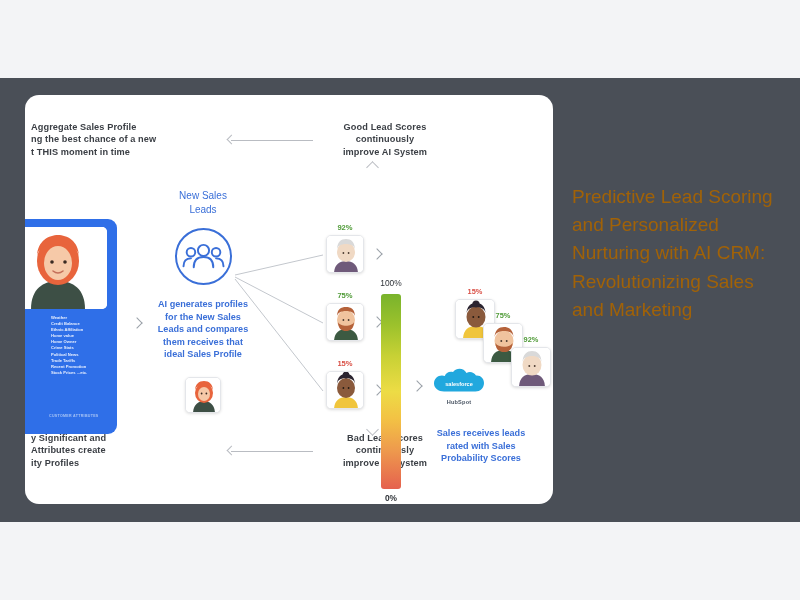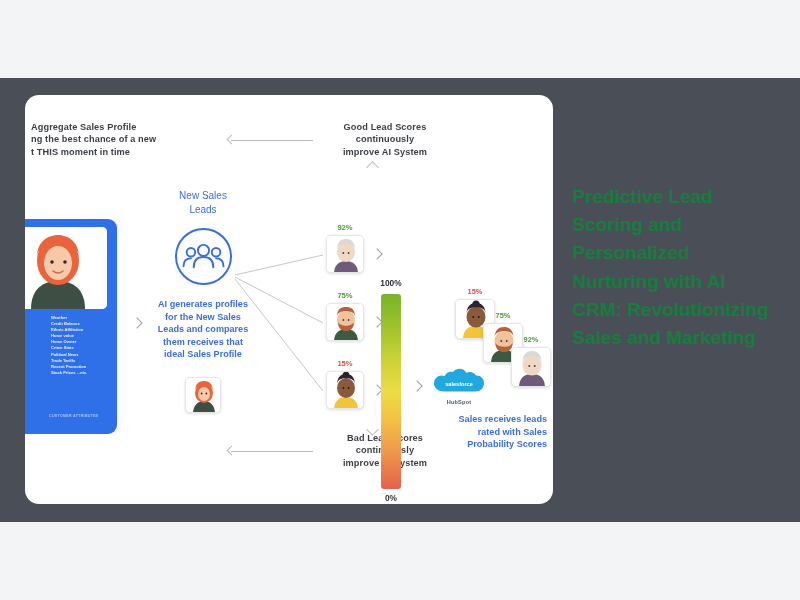--- a/index.html
+++ b/index.html
@@ -116,21 +116,21 @@
   
   #grad-bar {
     position: absolute; left: 396px; top: 199px; width: 20px; height: 195px;
     border-radius: 3px;
     background: linear-gradient(to bottom,
       #79b32c 0%, #9cc22c 16%, #c8d135 32%, #eddc45 50%,
       #f3c244 64%, #ee9a4d 80%, #e5614e 100%);
   }
   #grad-top {
     position: absolute; left: 382px; top: 183px; width: 48px; text-align: center;
-    font-size: 8.4px; font-weight: bold; color: #2f3338;
+    font-size: 8.4px; font-weight: normal; color: #2f3338;
   }
   #grad-bot {
     position: absolute; left: 382px; top: 398px; width: 48px; text-align: center;
     font-size: 8.4px; font-weight: bold; color: #2f3338;
   }
 
   
   .crm-card {
     position: absolute; width: 40px; height: 40px; background: #fff;
     border: 1px solid #e4e6ea; border-radius: 5px;
@@ -139,28 +139,28 @@
   .crm-pct {
     position: absolute; font-size: 7.4px; font-weight: bold; width: 34px;
     text-align: center;
   }
   #sf-logo { position: absolute; left: 448px; top: 272px; width: 52px; height: 32px; }
   #hs-logo {
     position: absolute; left: 446px; top: 304px; width: 56px; text-align: center;
     font-size: 5.6px; font-weight: bold; color: #4a5563; letter-spacing: .2px;
   }
   #crm-desc {
-    position: absolute; left: 430px; top: 318px; width: 132px; text-align: right;
+    position: absolute; left: 430px; top: 332px; width: 132px; text-align: center;
     font-size: 9.1px; font-weight: bold; color: #3a6fd8; line-height: 12.6px;
   }
 
   
   #headline {
     position: absolute; left: 572px; top: 183px; width: 206px;
-    font-size: 19px; font-weight: bold; color: #15803d; line-height: 28.2px;
+    font-size: 19px; font-weight: normal; color: #a16207; line-height: 28.2px;
   }
 </style>
 </head>
 <body>
 
 <div id="page">
 
   <div id="hero-band"></div>
 
   <div id="diagram-card">
@@ -168,20 +168,23 @@
 
       <div class="corner-cap" id="cap-tc">Good Lead Scores
 continuously
 improve AI System</div>
       <div class="corner-cap" id="cap-tl">Aggregate Sales Profile
 ng the best chance of a new
 t THIS moment in time</div>
       <div class="corner-cap" id="cap-tr">Returns pro
 and sales fo
 Machi</div>
+      <div class="corner-cap" id="cap-bl">y Significant and
+Attributes create
+ity Profiles</div>
       <div class="corner-cap" id="cap-bc">Bad Lead Scores
 continuously
 improve AI System</div>
       <div class="corner-cap" id="cap-br">Returns pro
 and sales fo
 Machi</div>
 
       <div class="flow-line" style="left:246px; top:45px; width:82px;"></div>
       <div class="flow-head" style="left:243px; top:41px;"></div>
 

